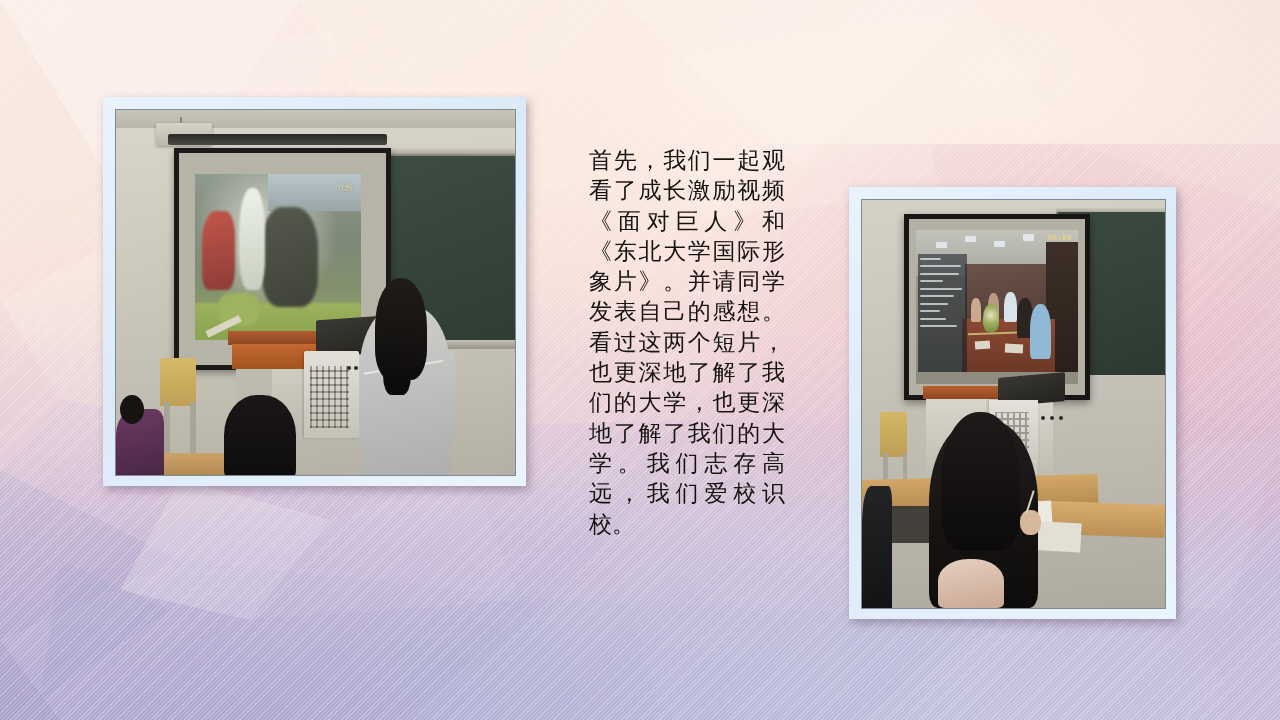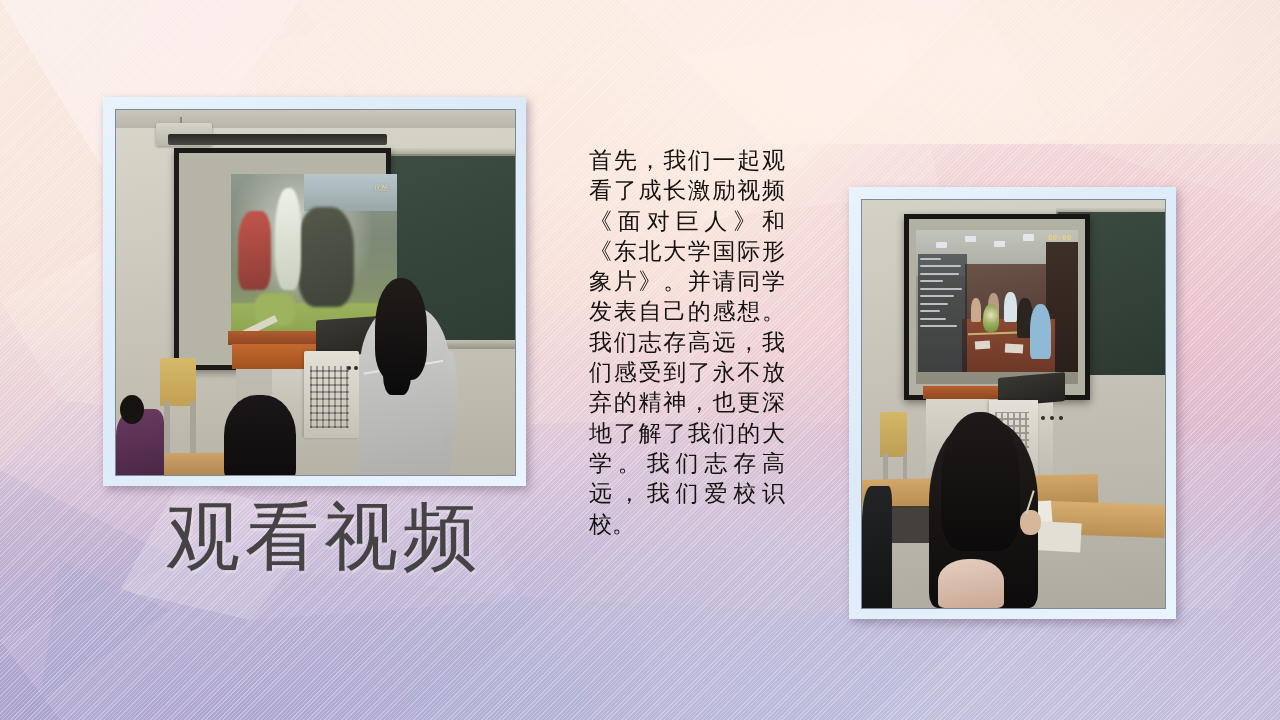--- a/index.html
+++ b/index.html
@@ -88,21 +88,21 @@
   .lp-board-ledge{position:absolute;left:49%;top:63%;width:56%;height:2.6%;
     background:linear-gradient(180deg,#c3c0b4,#96938a);}
   .lp-screen{position:absolute;left:14.5%;top:10.5%;width:52%;height:58%;
     background:#b6b4a6;border:5px solid #1b1a18;box-shadow:0 3px 7px rgba(0,0,0,.35);}
   .lp-screen-top{position:absolute;left:13%;top:6.5%;width:55%;height:3%;
     background:linear-gradient(180deg,#2a2926,#4a4843);border-radius:2px;}
   .lp-vid{position:absolute;left:8%;top:10%;width:80%;height:78%;
     background:
       radial-gradient(55% 60% at 42% 35%, rgba(226,228,220,.85) 0%, rgba(186,188,176,.5) 55%, rgba(150,152,140,0) 80%),
       linear-gradient(180deg,#8f9a8e 0%,#7d8878 38%,#83916e 70%,#97ab62 100%);
-    overflow:hidden;margin-left:36px;}
+    overflow:hidden;}
   .lp-v-sky{position:absolute;left:44%;top:0;width:56%;height:22%;
     background:linear-gradient(180deg,#b8c6cc,#9aa7a8);}
   .lp-v-red{position:absolute;left:4%;top:22%;width:20%;height:48%;
     background:linear-gradient(170deg,#c2564a,#8d3d38);border-radius:40% 30% 25% 20%;filter:blur(1.2px);}
   .lp-v-white{position:absolute;left:26%;top:8%;width:16%;height:62%;
     background:linear-gradient(170deg,#eef1e8,#c9cfc0);border-radius:45% 40% 30% 35%;filter:blur(1px);}
   .lp-v-dark{position:absolute;left:40%;top:20%;width:34%;height:60%;
     background:linear-gradient(160deg,#55594c,#3e4238);border-radius:35% 40% 30% 30%;filter:blur(1.4px);}
   .lp-v-grass{position:absolute;left:0;bottom:0;width:100%;height:22%;
     background:linear-gradient(180deg,#9cb25c,#8aa350);filter:blur(.8px);}
@@ -408,16 +408,15 @@
         <div class="rp-paper2"></div>
         <div class="rp-stud"></div>
         <div class="rp-stud-hair"></div>
         <div class="rp-stud-hand"></div>
         <div class="rp-pen"></div>
         <div class="rp-bag"></div>
       </div>
     </div>
   </div>
 
-  <div id="body-text">首先，我们一起观看了成长激励视频《面对巨人》和《东北大学国际形象片》。并请同学发表自己的感想。我们志存高远，我们感受到了永不放弃的精神，也更深地了解了我们的大学。我们志存高远，我们爱校识校。</div>
-  <div id="slide-title">观看视频</div>
+  <div id="body-text">首先，我们一起观看了成长激励视频《面对巨人》和《东北大学国际形象片》。并请同学发表自己的感想。看过这两个短片，也更深地了解了我们的大学，也更深地了解了我们的大学。我们志存高远，我们爱校识校。</div>
 
 </div>
 
 </body></html>

